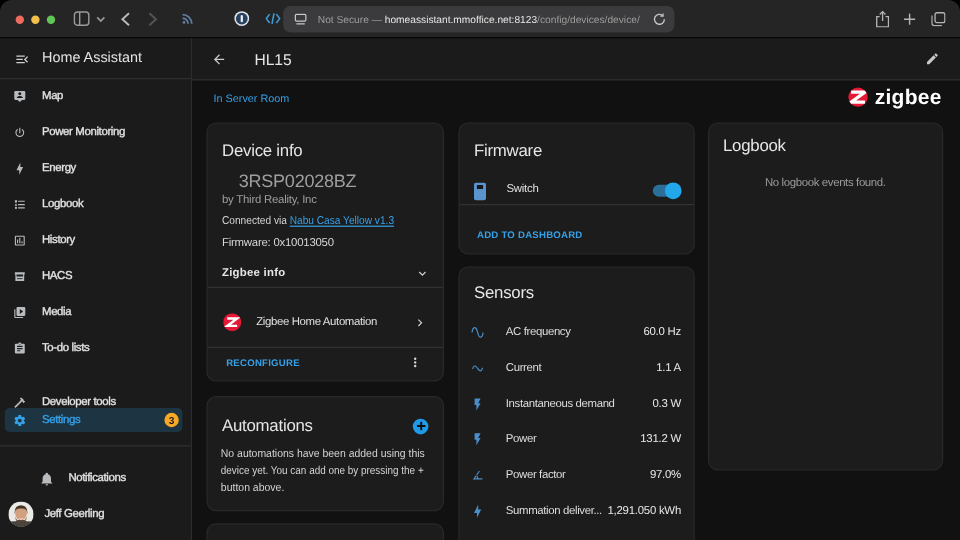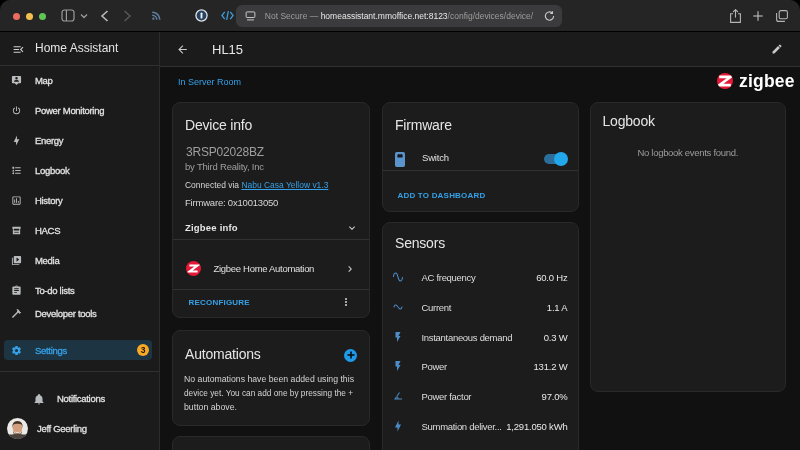--- a/index.html
+++ b/index.html
@@ -143,21 +143,21 @@
           <path d="M4,6H2V20A2,2 0 0,0 4,22H18V20H4V6M20,2H8A2,2 0 0,0 6,4V16A2,2 0 0,0 8,18H20A2,2 0 0,0 22,16V4A2,2 0 0,0 20,2M12,14.5V5.5L18,10L12,14.5Z"></path>
         </svg>
       <span>Media</span>
       </div>
     <div class="sbitem" style="top:243px;">
       <svg width="11" height="11" viewBox="0 0 24 24" fill="#b9bcbe">
           <path d="M19,3H14.82C14.4,1.84 13.3,1 12,1C10.7,1 9.6,1.84 9.18,3H5A2,2 0 0,0 3,5V19A2,2 0 0,0 5,21H19A2,2 0 0,0 21,19V5A2,2 0 0,0 19,3M12,3A1,1 0 0,1 13,4A1,1 0 0,1 12,5A1,1 0 0,1 11,4A1,1 0 0,1 12,3M7,7H17V9H7V7M7,11H17V13H7V11M7,15H13V17H7V15Z"></path>
         </svg>
       <span>To-do lists</span>
       </div>
-    <div class="sbitem" style="top:266px;padding-left:39px;">
+    <div class="sbitem" style="top:288px;padding-left:39px;">
       <svg width="11" height="11" viewBox="0 0 24 24" fill="#b9bcbe">
           <path d="M2,19.63L13.43,8.2L12.72,7.5L14.14,6.07L12,3.89C13.2,2.7 15.09,2.7 16.27,3.89L19.87,7.5L18.45,8.91H21.29L22,9.62L18.45,13.21L17.74,12.5V9.62L16.27,11.04L15.56,10.33L4.13,21.76L2,19.63Z"></path>
         </svg>
       <span>Developer tools</span>
       </div>
     <div class="sbitem" style="top:303px; height:30px;">
       <div style="position:absolute; left:4px; top:5px; width:148px; height:20px; background:#1d3442; border-radius:4px;"></div>
       <svg style="z-index:1;" width="11" height="11" viewBox="0 0 24 24" fill="#36a1e8">
           <path d="M12,15.5A3.5,3.5 0 0,1 8.5,12A3.5,3.5 0 0,1 12,8.5A3.5,3.5 0 0,1 15.5,12A3.5,3.5 0 0,1 12,15.5M19.43,12.97C19.47,12.65 19.5,12.33 19.5,12C19.5,11.67 19.47,11.34 19.43,11L21.54,9.37C21.73,9.22 21.78,8.95 21.66,8.73L19.66,5.27C19.54,5.05 19.27,4.96 19.05,5.05L16.56,6.05C16.04,5.66 15.5,5.32 14.87,5.07L14.5,2.42C14.46,2.18 14.25,2 14,2H10C9.75,2 9.54,2.18 9.5,2.42L9.13,5.07C8.5,5.32 7.96,5.66 7.44,6.05L4.95,5.05C4.73,4.96 4.46,5.05 4.34,5.27L2.34,8.73C2.21,8.95 2.27,9.22 2.46,9.37L4.57,11C4.53,11.34 4.5,11.67 4.5,12C4.5,12.33 4.53,12.65 4.57,12.97L2.46,14.63C2.27,14.78 2.21,15.05 2.34,15.27L4.34,18.73C4.46,18.95 4.73,19.03 4.95,18.95L7.44,17.94C7.96,18.34 8.5,18.68 9.13,18.93L9.5,21.58C9.54,21.82 9.75,22 10,22H14C14.25,22 14.46,21.82 14.5,21.58L14.87,18.93C15.5,18.67 16.04,18.34 16.56,17.94L19.05,18.95C19.27,19.03 19.54,18.95 19.66,18.73L21.66,15.27C21.78,15.05 21.73,14.78 21.54,14.63L19.43,12.97Z"></path>
         </svg>
@@ -197,38 +197,38 @@
       <svg style="position:absolute; left:16px; top:11px;" width="13" height="13" viewBox="0 0 24 24" fill="#c9c9c9">
           <path d="M20,11V13H8L13.5,18.5L12.08,19.92L4.16,12L12.08,4.08L13.5,5.5L8,11H20Z"></path>
         </svg>
       <span style="position:absolute; left:52px; top:10px; font-size:13px; color:#e6e6e6;">HL15</span>
       <svg style="position:absolute; right:17px; top:11px;" width="12" height="12" viewBox="0 0 24 24" fill="#c9c9c9">
           <path d="M20.71,7.04C21.1,6.65 21.1,6 20.71,5.63L18.37,3.29C18,2.9 17.35,2.9 16.96,3.29L15.12,5.12L18.87,8.87M3,17.25V21H6.75L17.81,9.93L14.06,6.18L3,17.25Z"></path>
         </svg>
     </div>
     <div style="position:absolute; left:18px; top:46px; font-size:9px; line-height:9px;" class="blue">In Server Room</div>
 
-    <div id="zigbee" style="position:absolute; right:6px; top:37px; width:80px; height:24px;">
+    <div id="zigbee" style="position:absolute; right:16px; top:37px; width:80px; height:24px;">
       <svg width="80" height="24" viewBox="0 0 80 24">
         <defs>
             <clipPath id="zc">
               <circle cx="11" cy="12" r="8"></circle>
             </clipPath>
           </defs>
         <circle cx="11" cy="12" r="8" fill="#e51937"></circle>
         <g clip-path="url(#zc)">
             <path d="M5.2 7.8 h11.6 l-11.6 8.4 h11.6" fill="none" stroke="#fff" stroke-width="2.7"></path>
           </g>
         <text x="25" y="18" font-family="Liberation Sans" font-size="17.5" font-weight="bold" fill="#fff" letter-spacing="0.2">zigbee</text>
       </svg>
     </div>
 
     <div class="card" style="left:12px; top:69.5px; width:198px; height:216.5px;">
       <div class="ctitle" style="top:14px;">Device info</div>
-      <div style="position:absolute; left:13px; top:44.5px; font-size:12px; line-height:10px; letter-spacing:-0.2px; color:#9f9f9f;">3RSP02028BZ</div>
+      <div style="position:absolute; left:26px; top:44.5px; font-size:15px; line-height:10px; letter-spacing:-0.2px; color:#9f9f9f;">3RSP02028BZ</div>
       <div style="position:absolute; left:12px; top:59.4px; font-size:9.5px; line-height:10px; letter-spacing:-0.2px; color:#9f9f9f;">by Third Reality, Inc</div>
       <div style="position:absolute; left:12px; top:77.8px; font-size:9.5px; line-height:10px; color:#d6d6d6; white-space:nowrap; transform:scaleX(.89); transform-origin:0 0;">Connected via <span class="blue" style="text-decoration:underline;">Nabu Casa Yellow v1.3</span></div>
       <div style="position:absolute; left:12px; top:95.8px; font-size:9.5px; line-height:10px; letter-spacing:-0.2px; color:#d6d6d6;">Firmware: 0x10013050</div>
       <div style="position:absolute; left:12px; top:120px; font-size:9.5px; line-height:10px; font-weight:700; letter-spacing:.2px; color:#e6e6e6;">Zigbee info</div>
       <svg style="position:absolute; left:173px; top:119px;" width="12" height="12" viewBox="0 0 24 24" fill="#cfcfcf">
           <path d="M7.41,8.58L12,13.17L16.59,8.58L18,10L12,16L6,10L7.41,8.58Z"></path>
         </svg>
       <div class="divider" style="top:136.5px;"></div>
       <svg style="position:absolute; left:13px; top:158.6px;" width="15" height="15" viewBox="0 0 15 15">
           <defs>

